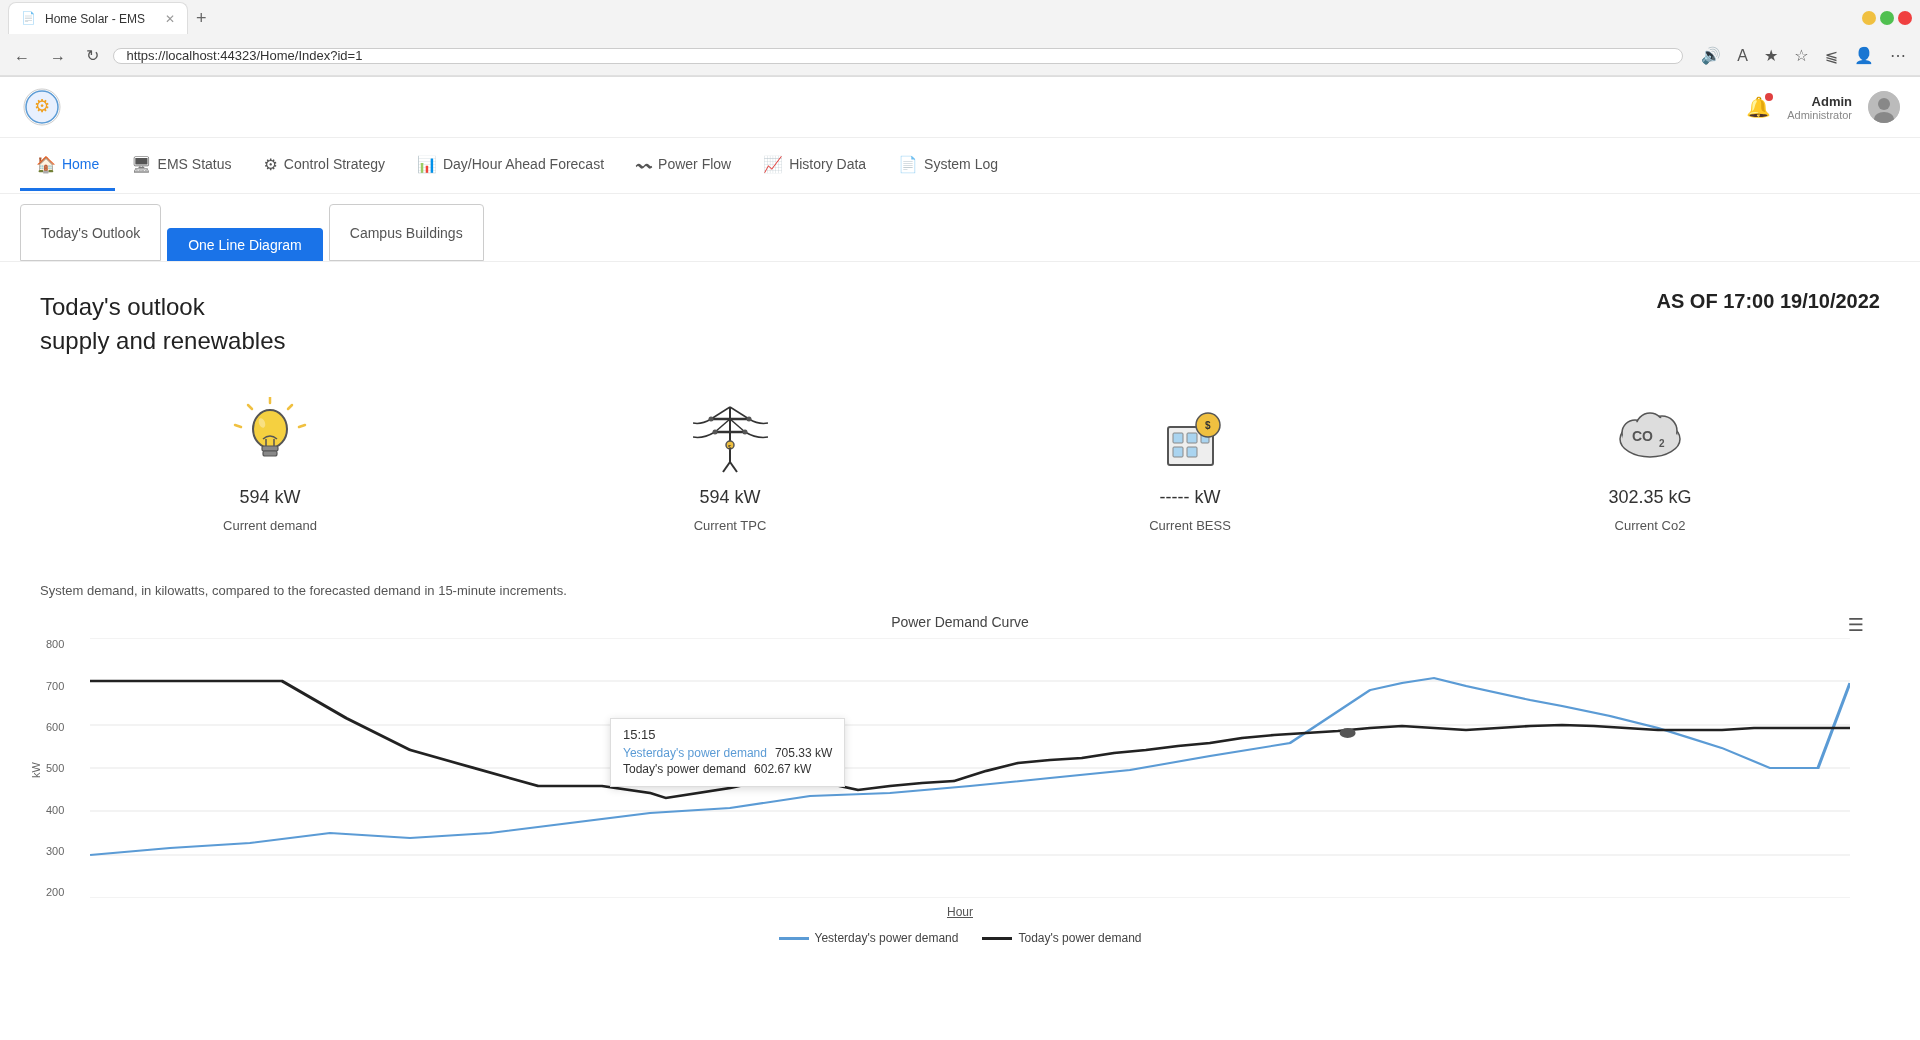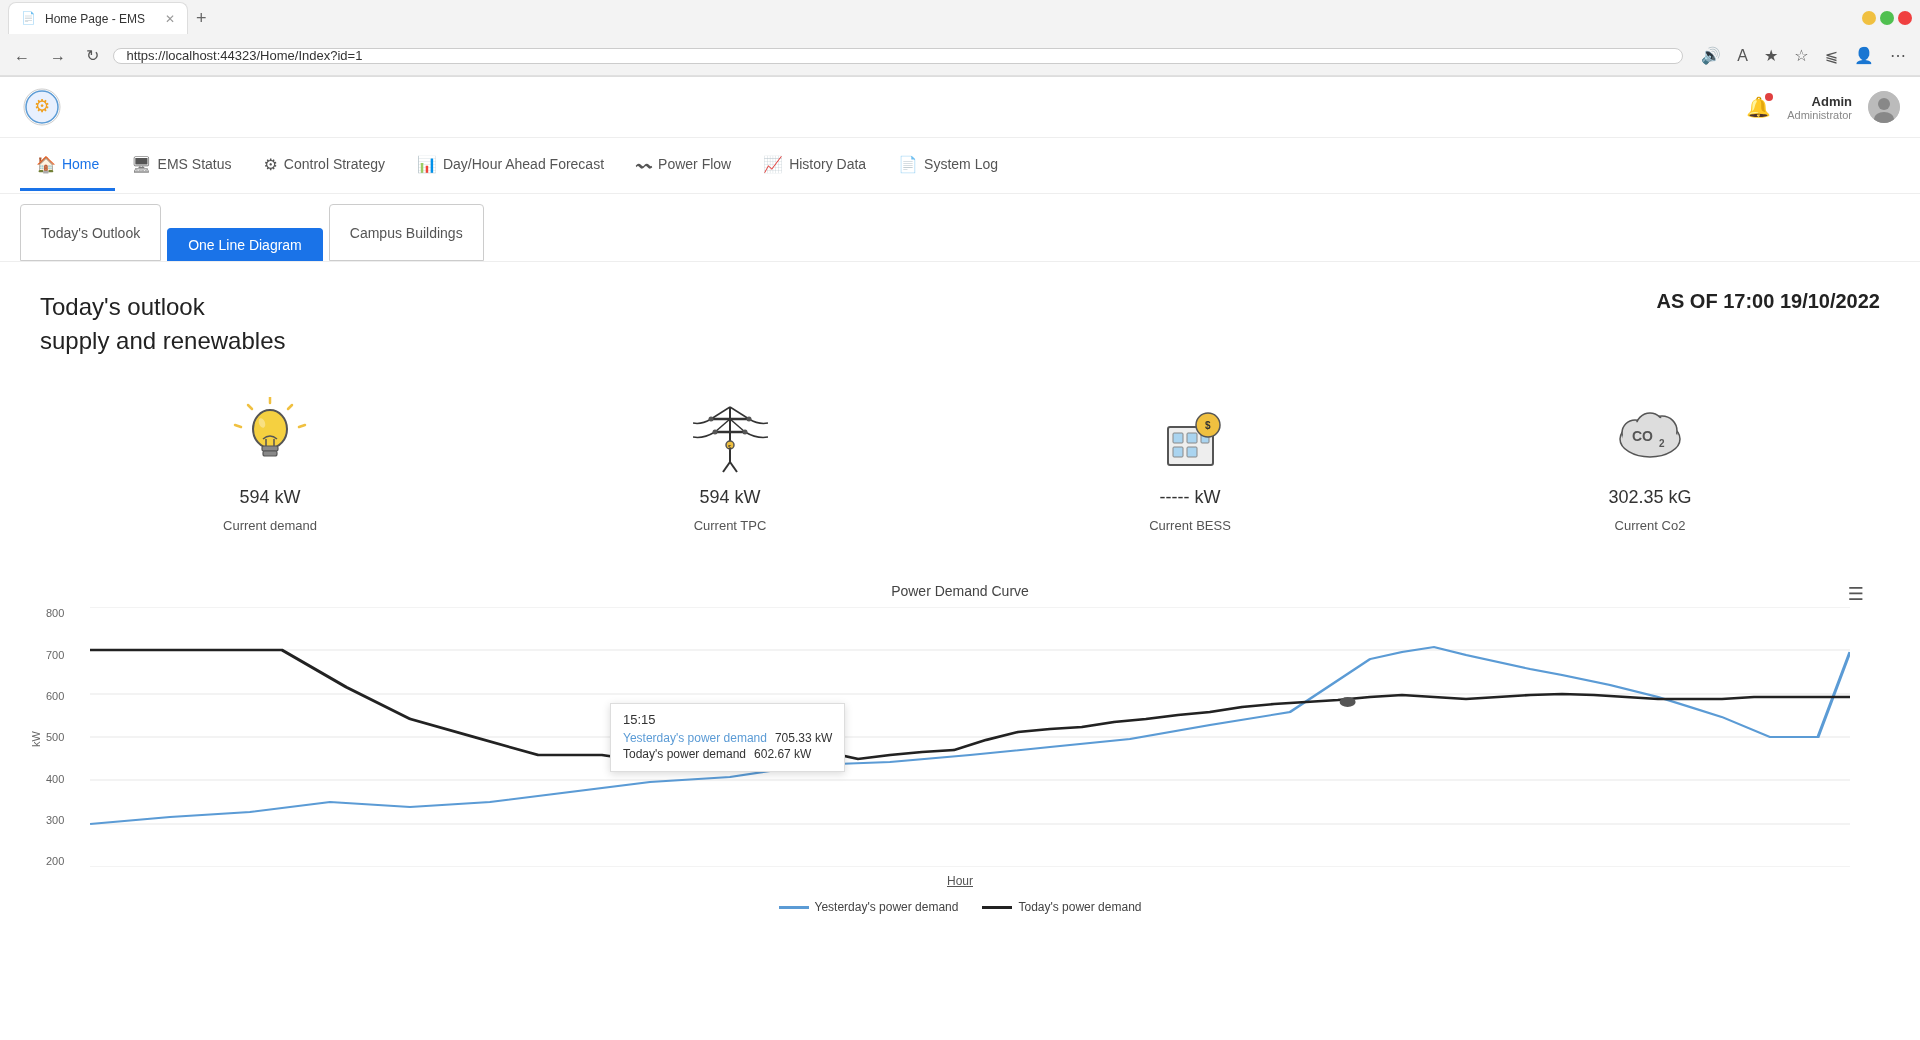--- a/index.html
+++ b/index.html
@@ -86,21 +86,21 @@
     
     .grid-line { stroke: #e8e8e8; stroke-width: 1; }
   </style>
 </head>
 <body>
 
 <div class="browser-chrome">
   <div class="browser-titlebar">
     <div class="browser-tab">
       <span class="tab-favicon">📄</span>
-      <span>Home Page - EMS</span>
+      <span>Home Solar - EMS</span>
       <span class="tab-close">✕</span>
     </div>
     <button class="browser-tab-new">+</button>
     <div class="window-controls">
       <button class="win-btn win-minimize"></button>
       <button class="win-btn win-maximize"></button>
       <button class="win-btn win-close"></button>
     </div>
   </div>
   <div class="browser-toolbar">
@@ -295,20 +295,21 @@
           <text x="22" y="44" font-size="14" font-weight="bold" fill="#555">CO</text>
           <text x="49" y="50" font-size="10" font-weight="bold" fill="#555">2</text>
         </svg>
       </div>
       <div class="energy-card-value">302.35 kG</div>
       <div class="energy-card-label">Current Co2</div>
     </div>
   </div>
 
   <div class="demand-section">
+    <div class="demand-subtitle">System demand, in kilowatts, compared to the forecasted demand in 15-minute increments.</div>
 
     <div class="chart-container">
       <div class="chart-title">Power Demand Curve</div>
       <div class="chart-menu">☰</div>
 
       <div style="position:relative; margin-left: 50px; margin-right: 30px;">
         
         <div style="position:absolute; left:-44px; top:0; height:260px; display:flex; flex-direction:column; justify-content:space-between; align-items:flex-end;">
           <span style="font-size:11px;color:#666;">800</span>
           <span style="font-size:11px;color:#666;">700</span>
@@ -414,21 +415,21 @@
               1040,90
               1060,90
               1080,90
               1100,90
             "></polyline>
 
           <circle cx="786" cy="95" r="5" fill="#555"></circle>
         </svg>
 
         
-        <div class="chart-tooltip" style="position:absolute; top:96px; left:520px; min-width:200px;">
+        <div class="chart-tooltip" style="position:absolute; top:80px; left:520px; min-width:200px;">
           <div class="tooltip-time">15:15</div>
           <div class="tooltip-row">
             <span class="tooltip-label-blue">Yesterday's power demand</span>
             <span class="tooltip-val">705.33 kW</span>
           </div>
           <div class="tooltip-row">
             <span class="tooltip-label-black">Today's power demand</span>
             <span class="tooltip-val">602.67 kW</span>
           </div>
         </div>

